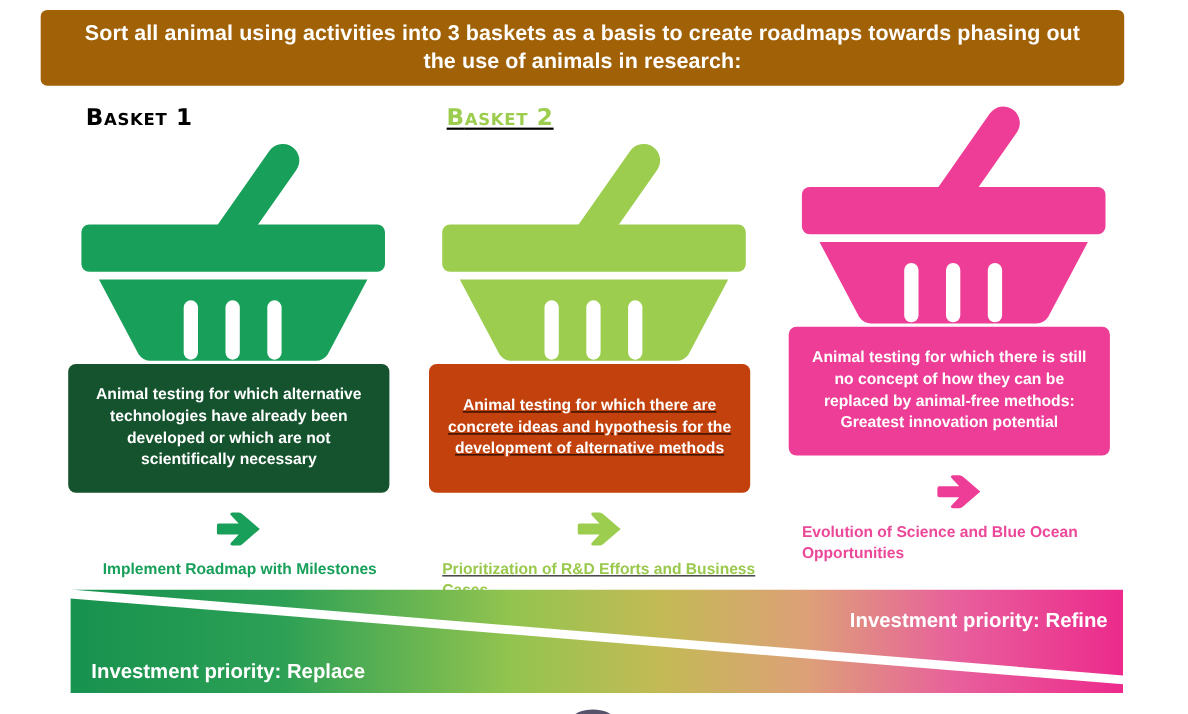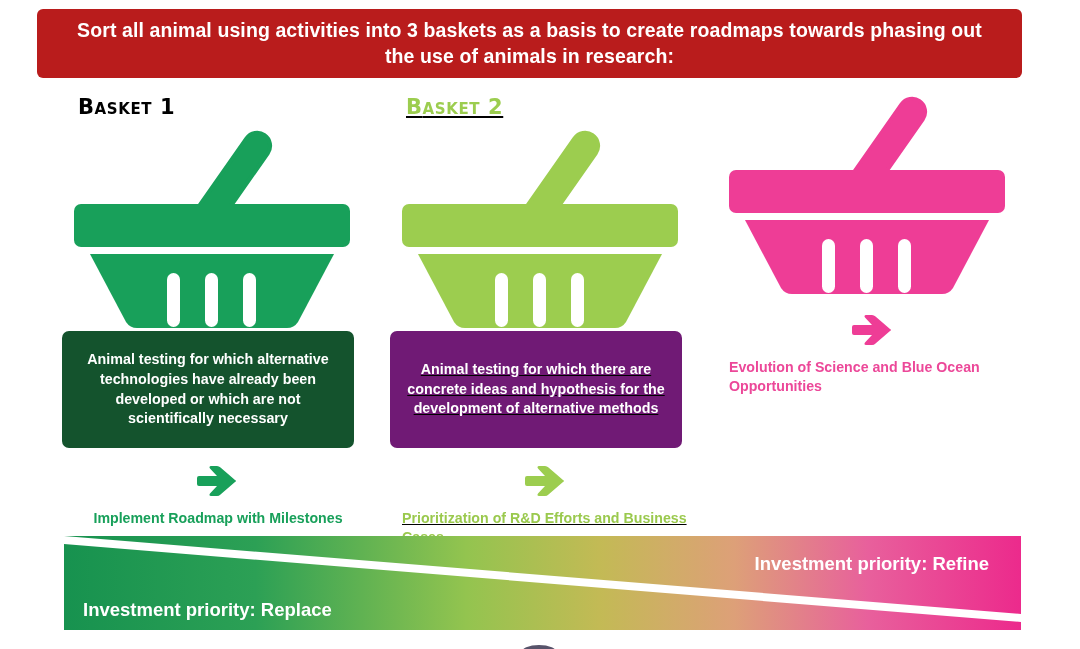--- a/index.html
+++ b/index.html
@@ -19,21 +19,21 @@
     overflow: hidden;
   }
 
   
   .header-banner {
     position: absolute;
     left: 37px;
     top: 9px;
     width: 985px;
     height: 69px;
-    background: #b91c1c;
+    background: #a16207;
     border-radius: 6px;
     display: flex;
     align-items: center;
     justify-content: center;
     box-sizing: border-box;
     padding: 4px 34px;
   }
   .header-title {
     color: #ffffff;
     font-size: 19.5px;
@@ -127,21 +127,21 @@
   .gradient-band svg { display: block; width: 100%; height: 100%; }
 
   .band-label {
     position: absolute;
     color: #ffffff;
     font-size: 18.5px;
     font-weight: bold;
     white-space: nowrap;
   }
   .band-label-refine {
-    right: 32px;
+    right: 14px;
     top: 17px;
   }
   .band-label-replace {
     left: 19px;
     top: 63px;
   }
 
   
   .bottom-artifact {
     position: absolute;
@@ -198,21 +198,21 @@
     <svg class="basket-icon" viewBox="0 0 300 205">
       <rect x="152" y="-4" width="30" height="128" rx="15" transform="rotate(35 167 60)" fill="#9ccd4f"></rect>
       <rect x="156" y="0" width="22" height="120" rx="11" transform="rotate(35 167 60)" fill="#9ccd4f"></rect>
       <rect x="12" y="78" width="276" height="43" rx="7" fill="#9ccd4f"></rect>
       <path d="M 28 128 L 272 128 L 236 196 Q 232 202 225 202 L 75 202 Q 68 202 64 196 Z" fill="#9ccd4f"></path>
       <rect x="105" y="147" width="13" height="54" rx="6.5" fill="#ffffff"></rect>
       <rect x="143" y="147" width="13" height="54" rx="6.5" fill="#ffffff"></rect>
       <rect x="181" y="147" width="13" height="54" rx="6.5" fill="#ffffff"></rect>
     </svg>
 
-    <div class="desc-card" style="background:#701a75">
+    <div class="desc-card" style="background:#c2410c">
       <div class="desc-text">Animal testing for which there are concrete ideas and hypothesis for the development of alternative methods</div>
     </div>
 
     <div class="arrow-row">
       <svg class="arrow-icon" viewBox="0 0 42 32">
         <path d="M 2 11 L 20 11 L 13 3.5 Q 11.5 1.5 14 1 L 20 1 Q 22 1 23.5 2.5 L 38 15 Q 40 16 38 17 L 23.5 29.5 Q 22 31 20 31 L 14 31 Q 11.5 30.5 13 28.5 L 20 21 L 2 21 Q 0 21 0 19 L 0 13 Q 0 11 2 11 Z" fill="#9ccd4f"></path>
       </svg>
       <div class="arrow-label" style="color:#9ac94d">Prioritization of R&amp;D Efforts and Business Cases</div>
     </div>
   </div>
@@ -222,20 +222,23 @@
     <svg class="basket-icon" viewBox="0 0 300 205">
       <rect x="152" y="-4" width="30" height="128" rx="15" transform="rotate(35 167 60)" fill="#ee3d96"></rect>
       <rect x="156" y="0" width="22" height="120" rx="11" transform="rotate(35 167 60)" fill="#ee3d96"></rect>
       <rect x="12" y="78" width="276" height="43" rx="7" fill="#ee3d96"></rect>
       <path d="M 28 128 L 272 128 L 236 196 Q 232 202 225 202 L 75 202 Q 68 202 64 196 Z" fill="#ee3d96"></path>
       <rect x="105" y="147" width="13" height="54" rx="6.5" fill="#ffffff"></rect>
       <rect x="143" y="147" width="13" height="54" rx="6.5" fill="#ffffff"></rect>
       <rect x="181" y="147" width="13" height="54" rx="6.5" fill="#ffffff"></rect>
     </svg>
 
+    <div class="desc-card" style="background:#ee3d96">
+      <div class="desc-text">Animal testing for which there is still no concept of how they can be replaced by animal-free methods: Greatest innovation potential</div>
+    </div>
 
     <div class="arrow-row">
       <svg class="arrow-icon" viewBox="0 0 42 32">
         <path d="M 2 11 L 20 11 L 13 3.5 Q 11.5 1.5 14 1 L 20 1 Q 22 1 23.5 2.5 L 38 15 Q 40 16 38 17 L 23.5 29.5 Q 22 31 20 31 L 14 31 Q 11.5 30.5 13 28.5 L 20 21 L 2 21 Q 0 21 0 19 L 0 13 Q 0 11 2 11 Z" fill="#ee3d96"></path>
       </svg>
       <div class="arrow-label" style="color:#ec4899">Evolution of Science and Blue Ocean Opportunities</div>
     </div>
   </div>
 
   <div class="gradient-band">

